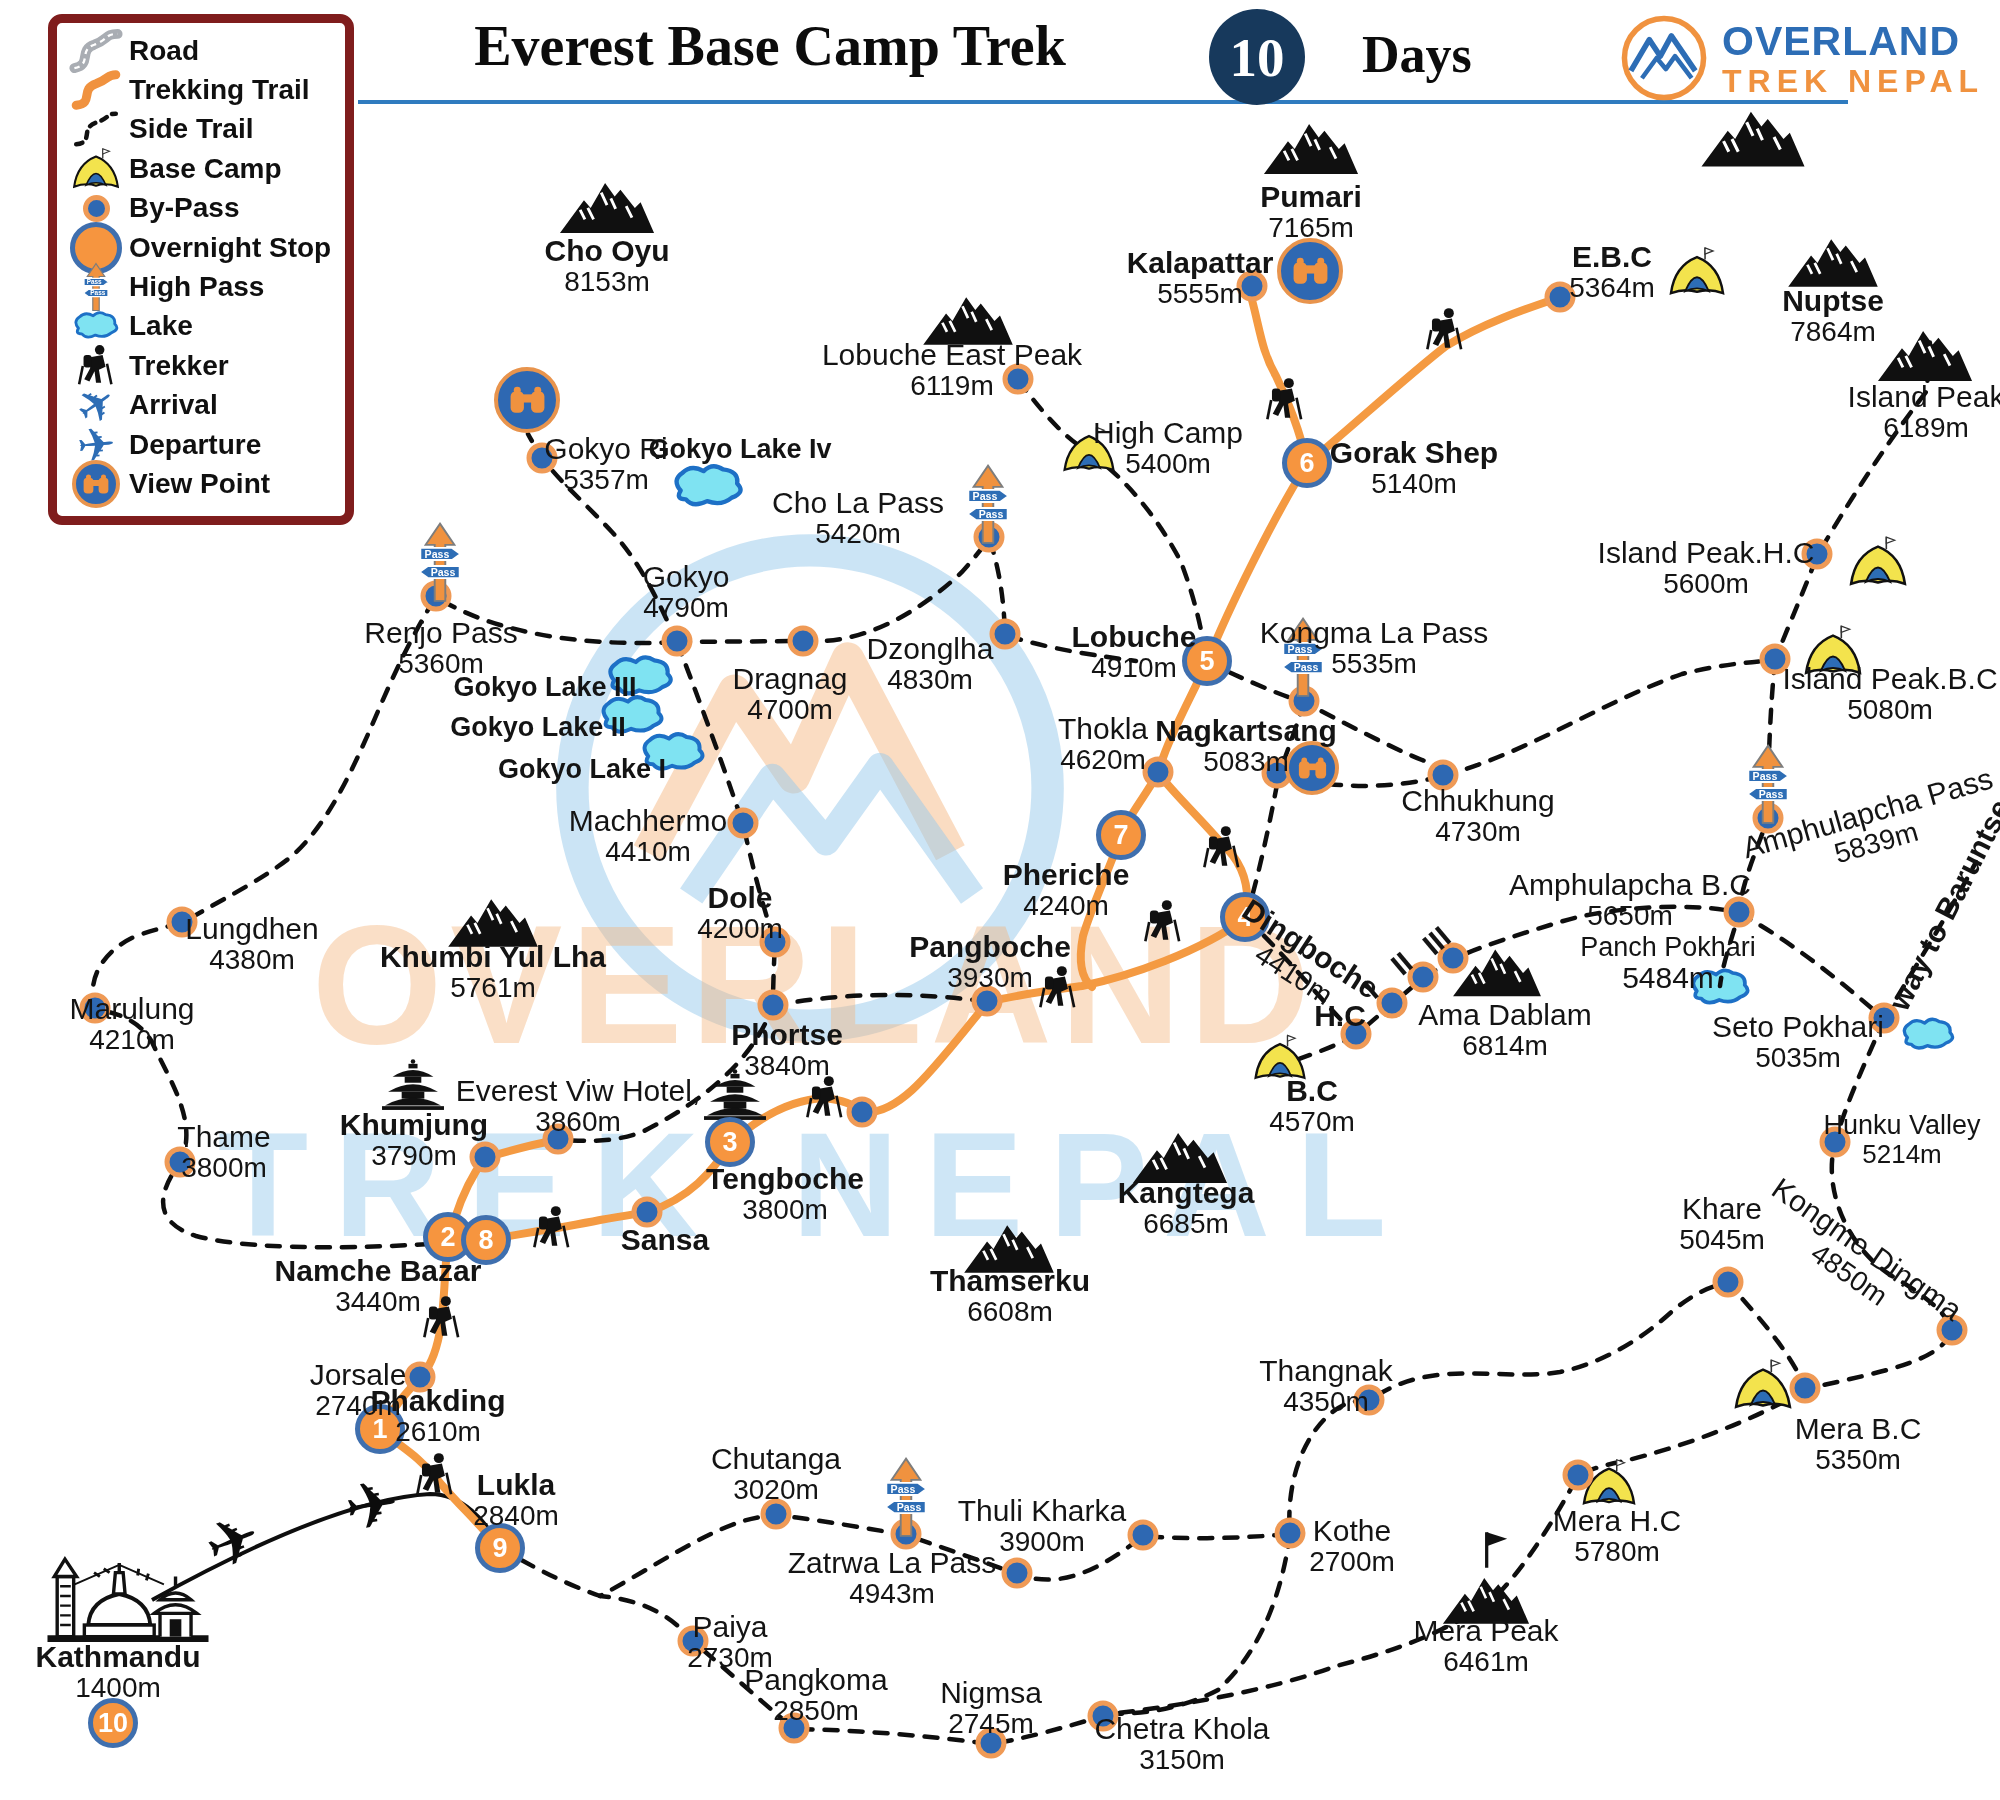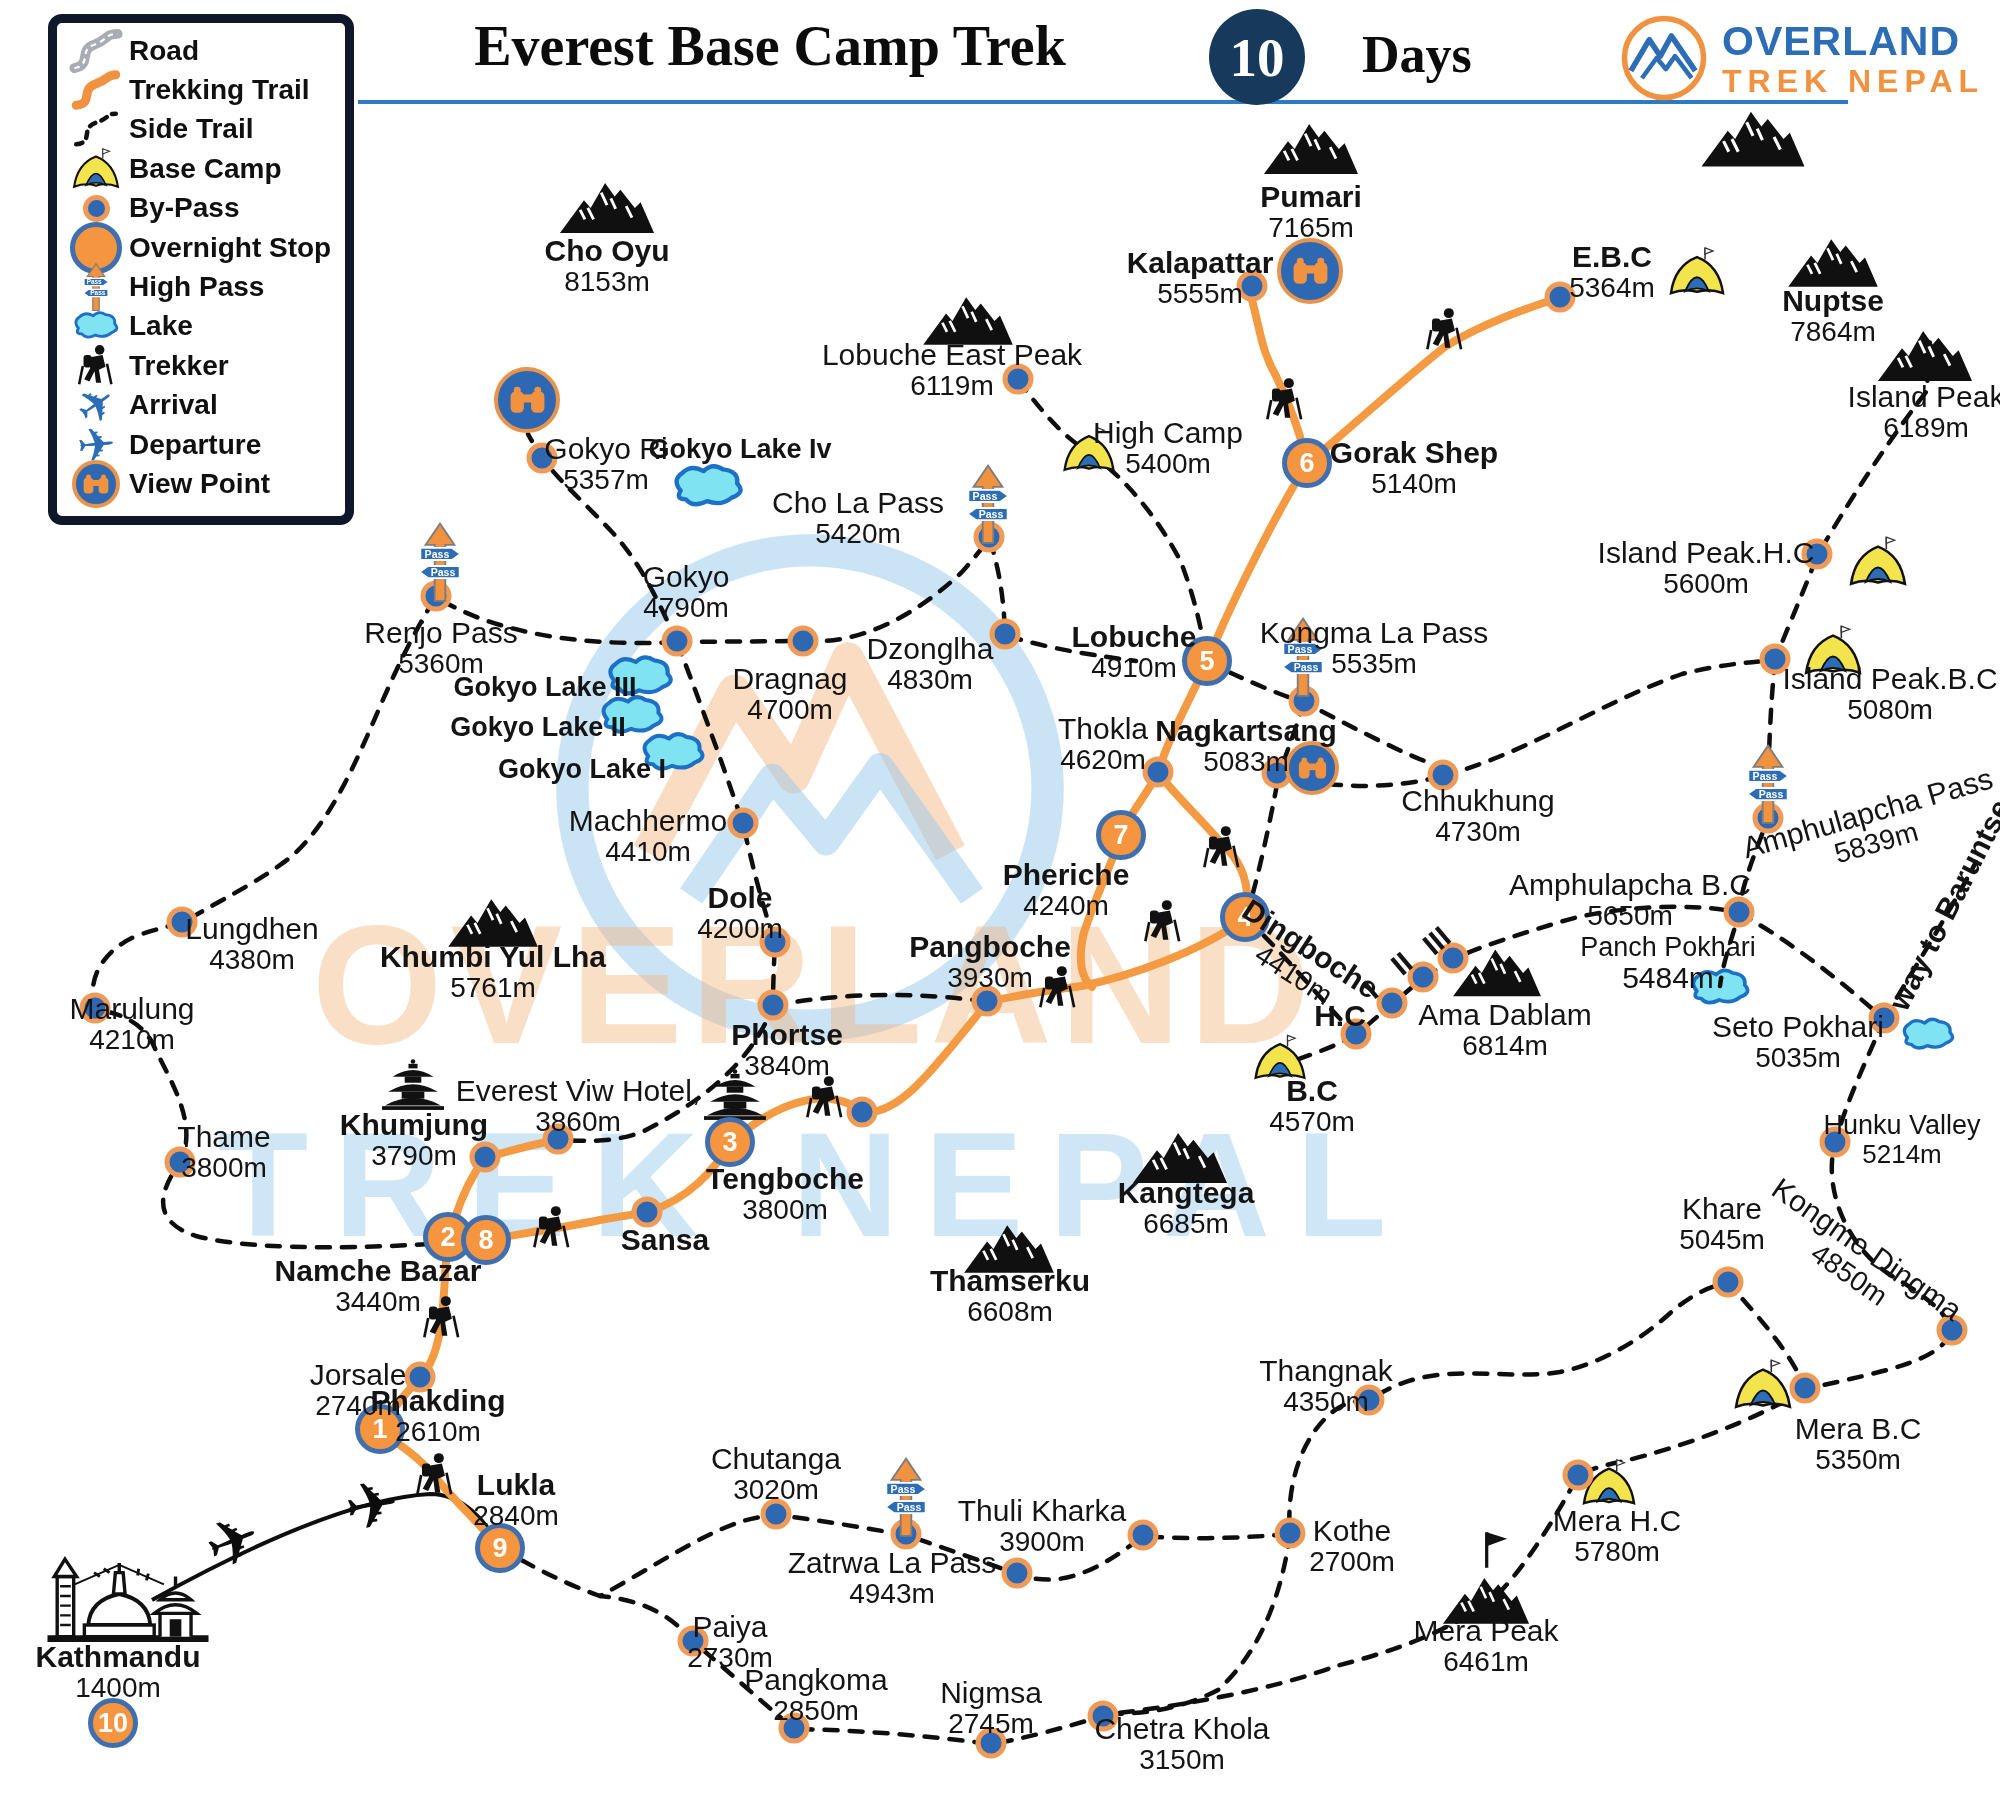--- a/index.html
+++ b/index.html
@@ -13,21 +13,21 @@
   #days-badge{position:absolute;left:1257px;top:57px;width:96px;height:96px;border-radius:50%;
          background:#17395C;color:#fff;display:flex;align-items:center;justify-content:center;
          font-family:"Liberation Serif",serif;font-size:55px;font-weight:700;
          transform:translate(-50%,-50%);z-index:56;}
   #days-word{position:absolute;left:1362px;top:57px;transform:translateY(-54%);
          font-family:"Liberation Serif",serif;font-size:52px;font-weight:700;color:#0c0c0c;z-index:55;}
   #brand{position:absolute;left:1618px;top:12px;display:flex;gap:12px;align-items:center;z-index:55;}
   #brand .bt1{font-size:41px;font-weight:700;color:#2D6DB5;letter-spacing:1px;line-height:1.05;}
   #brand .bt2{font-size:32px;font-weight:700;color:#F0923F;letter-spacing:6px;line-height:1.15;}
   
-  #legend{position:absolute;left:48px;top:14px;width:276px;border:9px solid #0f172a;border-radius:14px;
+  #legend{position:absolute;left:48px;top:14px;width:276px;border:9px solid #7f1d1d;border-radius:14px;
           background:#fff;z-index:60;padding:8px 6px 12px 6px;box-sizing:content-box;}
   .lrow{display:flex;align-items:center;height:39.4px;}
   .lico{flex:0 0 66px;display:flex;align-items:center;justify-content:center;}
   .llab{font-size:28px;font-weight:700;color:#101010;white-space:nowrap;}
   
   .wm{position:absolute;transform:translate(-50%,-50%);z-index:2;white-space:nowrap;font-weight:700;}
   #wm1{left:815px;top:985px;font-size:168px;color:rgba(244,178,122,.42);letter-spacing:8px;}
   #wm2{left:815px;top:1185px;font-size:148px;color:rgba(152,202,236,.48);letter-spacing:26px;}
   #wmlogo{position:absolute;left:810px;top:790px;transform:translate(-50%,-50%);z-index:1;}
   

